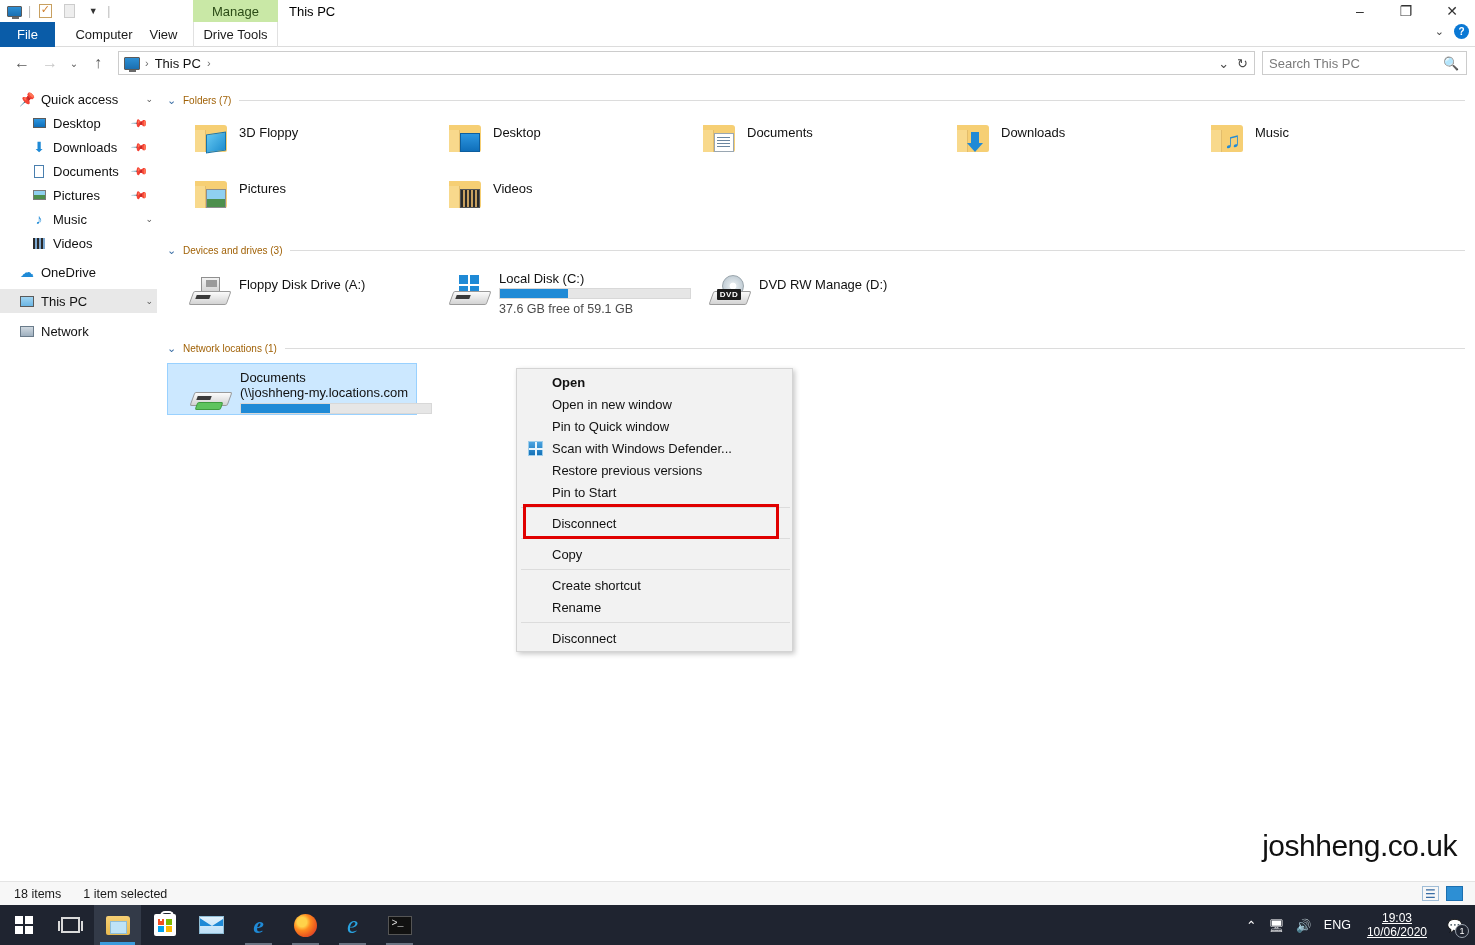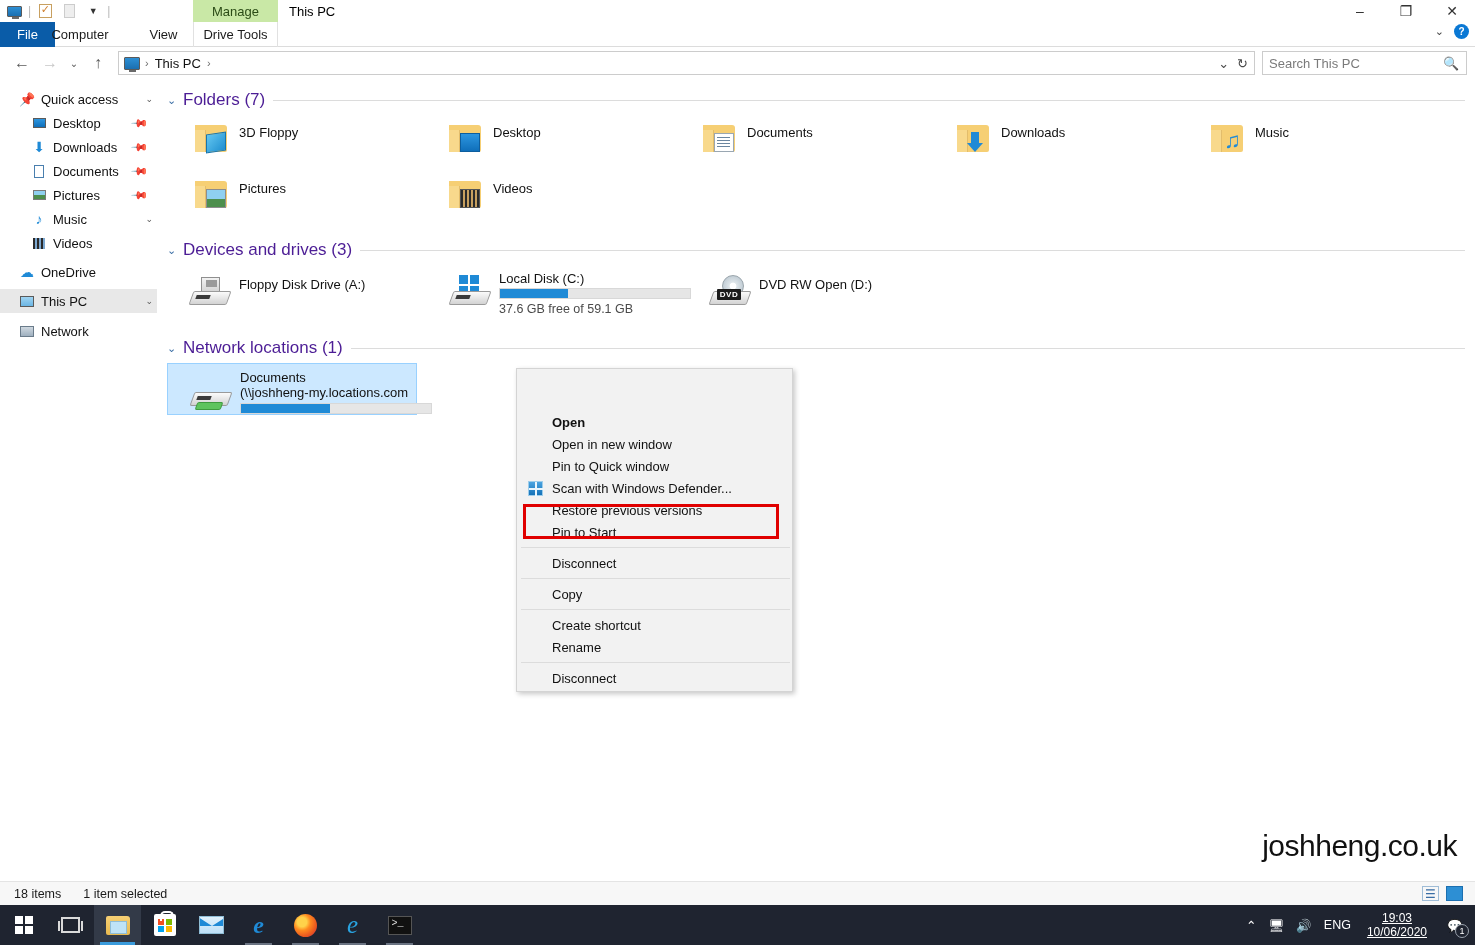--- a/index.html
+++ b/index.html
@@ -29,21 +29,21 @@
     display:flex; align-items:center; justify-content:center;
   }
   .win-title { position:absolute; left:289px; top:0; height:22px; display:flex; align-items:center; font-size:13px; color:#000; }
   .wincontrols { position:absolute; right:0; top:0; display:flex; height:22px; }
   .wc { width:46px; height:22px; display:flex; align-items:center; justify-content:center; font-size:14px; color:#333; }
 
   
   .ribbon { height:25px; position:relative; background:#fff; border-bottom:1px solid #dcdcdc; }
   .rtab { position:absolute; top:0; height:25px; display:flex; align-items:center; justify-content:center; font-size:13px; color:#1b1b1b; }
   .rtab.file { left:0; width:55px; background:#0a5ca8; color:#fff; }
-  .rtab.computer { left:42px; width:76px; }
+  .rtab.computer { left:66px; width:76px; }
   .rtab.view { left:140px; width:47px; }
   .rtab.drivetools { left:193px; width:85px; border-left:1px solid #e1e1e1; border-right:1px solid #e1e1e1; }
   .ribbon-right { position:absolute; right:6px; top:2px; display:flex; align-items:center; gap:10px; }
   .chev-collapse { font-size:11px; color:#444; }
   .help-ico { width:15px; height:15px; border-radius:50%; background:#0a78d4; color:#fff; font-size:10px; font-weight:bold;
               display:flex; align-items:center; justify-content:center; }
 
   
   .navrow { height:32px; display:flex; align-items:center; padding:0 8px; gap:0; background:#fff; }
   .navbtn { width:28px; height:26px; display:flex; align-items:center; justify-content:center; font-size:16px; color:#5a5a5a; }
@@ -74,21 +74,21 @@
   .sbitem.sel { background:#e8e8e8; }
   .sb-ico { width:18px; display:flex; align-items:center; justify-content:center; margin-right:5px; }
   .pin { position:absolute; right:10px; color:#8a8a8a; font-size:11px; transform:rotate(45deg); }
   .sb-chev { position:absolute; right:4px; font-size:9px; color:#5a5a5a; }
 
   
   .content { flex:1; position:relative; padding:10px 0 0 10px; overflow:hidden; }
 
   .grouphdr { display:flex; align-items:center; height:22px; margin:0 0 4px 0; }
   .grp-chev { width:16px; color:#3a6ea5; font-size:11px; }
-  .grp-label { color:#4c1d95; font-size:17px; white-space:nowrap; }
+  .grp-label { color:#a16207; font-size:10px; white-space:nowrap; }
   .grp-rule { flex:1; height:1px; background:#dcdcdc; margin:0 10px 0 8px; }
 
   .tile-grid { display:flex; flex-wrap:wrap; }
   .tile { width:254px; height:56px; display:flex; align-items:flex-start; padding:4px 0 0 20px; }
   .tile .icon { width:46px; height:44px; position:relative; flex:none; }
   .tile .labels { padding-left:6px; padding-top:6px; font-size:13px; color:#111; line-height:15px; }
 
   
   .folder { position:absolute; left:8px; top:6px; width:32px; height:27px; }
   .folder .back { position:absolute; left:0; top:0; width:32px; height:27px; background:#f6cf74; border-radius:1px 3px 2px 2px; }
@@ -133,21 +133,21 @@
   .watermark { position:absolute; right:18px; bottom:18px; font-size:30px; color:#111; letter-spacing:-.5px; }
 
   
   .ctxmenu {
     position:absolute; left:369px; top:368px; width:277px;
     background:#f2f2f2; border:1px solid #d4d4d4;
     box-shadow:2px 2px 5px rgba(0,0,0,.22);
     padding:2px 0; z-index:50;
   }
   .ctxitem { height:22px; display:flex; align-items:center; padding-left:35px; font-size:13px; color:#111; position:relative; }
-  .ctxitem.bold { font-weight:bold;margin-top:40px; }
+  .ctxitem.bold { font-weight:bold; }
   .ctxsep { height:1px; background:#dcdcdc; margin:4px 2px 4px 4px; }
   .defender-ico { position:absolute; left:11px; top:4px; width:15px; height:15px;
       background:linear-gradient(#4aa3e0,#1572b8); border:1px solid #9ecdea; }
   .defender-ico:before { content:""; position:absolute; left:6px; top:0; width:2px; height:15px; background:#eaf5fc; }
   .defender-ico:after { content:""; position:absolute; left:0; top:6px; width:15px; height:2px; background:#eaf5fc; }
   .redbox { position:absolute; left:6px; top:135px; width:256px; height:35px; border:3px solid #e00000; z-index:60; pointer-events:none; }
 
   
   .statusbar {
     position:absolute; left:0; right:0; bottom:40px; height:24px;
@@ -473,21 +473,21 @@
 
       <div class="tile drivetile" style="width:260px;">
         <div class="icon">
           <div class="drive">
               <div class="dvd-disc"></div>
               <div class="body"></div>
               <div class="dvd-badge">DVD</div>
             </div>
         </div>
         <div class="labels" style="padding-top:8px;">
-            <div>DVD RW Open (D:)</div>
+            <div>DVD RW Manage (D:)</div>
           </div>
       </div>
     </div>
 
     <div class="grouphdr" style="margin-top:14px;">
       <span class="grp-chev">⌄</span>
       <span class="grp-label">Network locations (1)</span>
       <span class="grp-rule"></span>
     </div>
 

